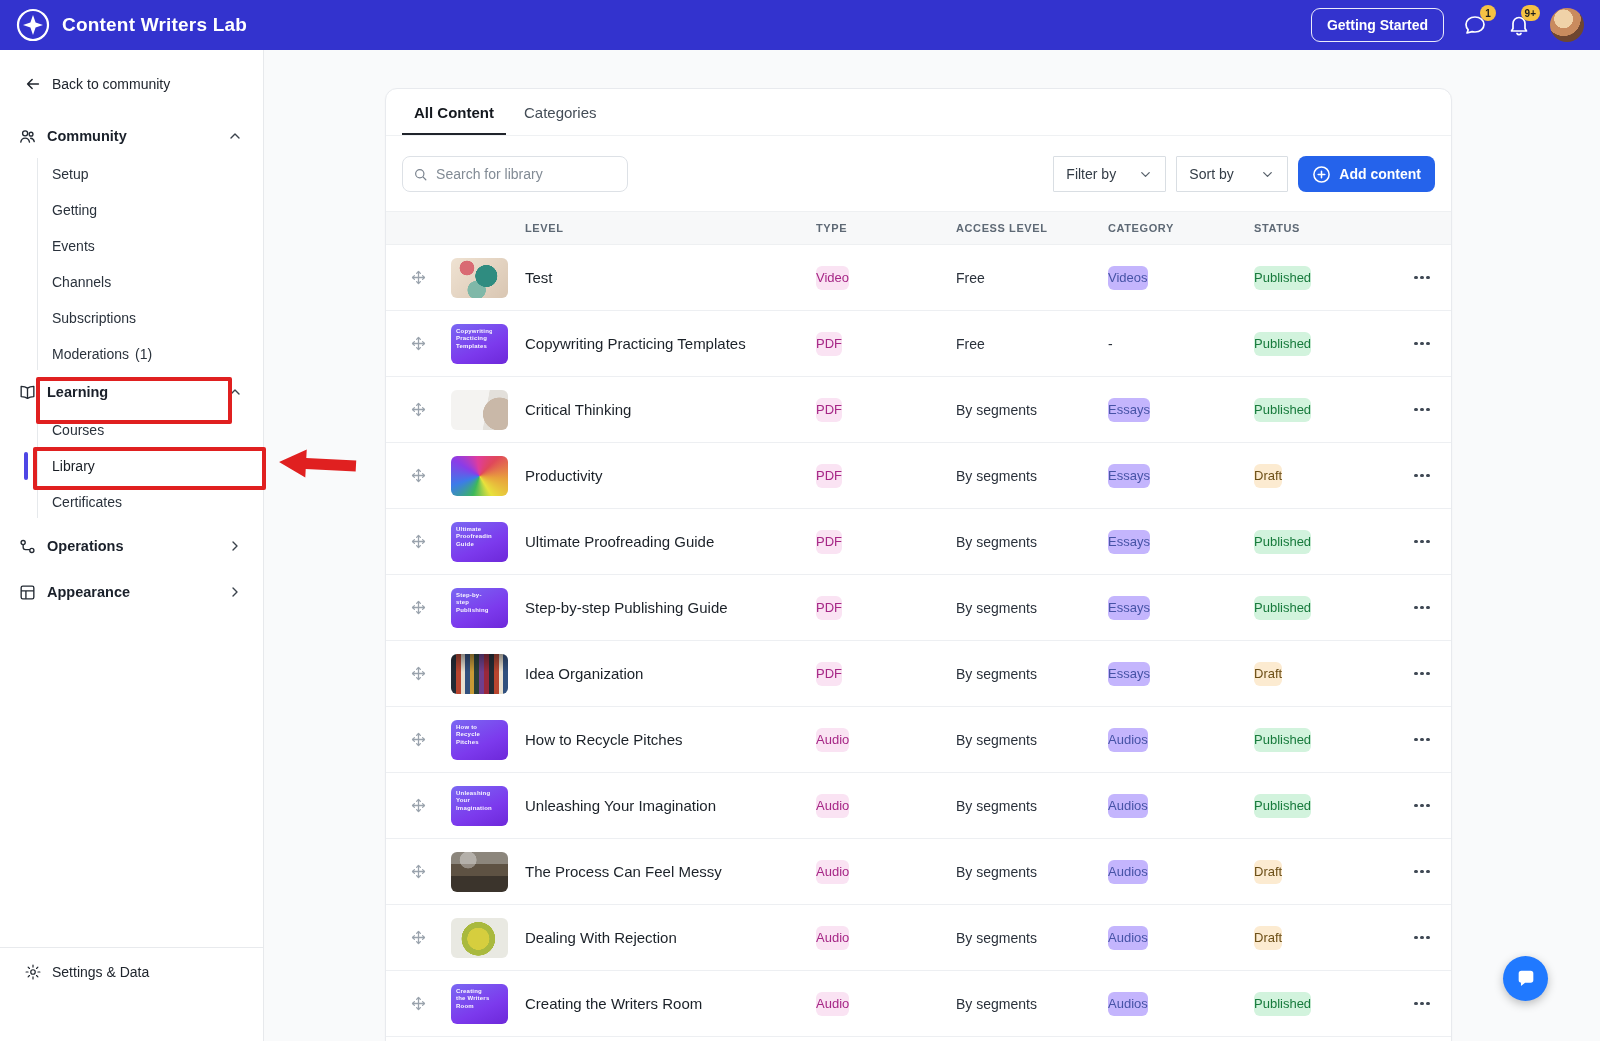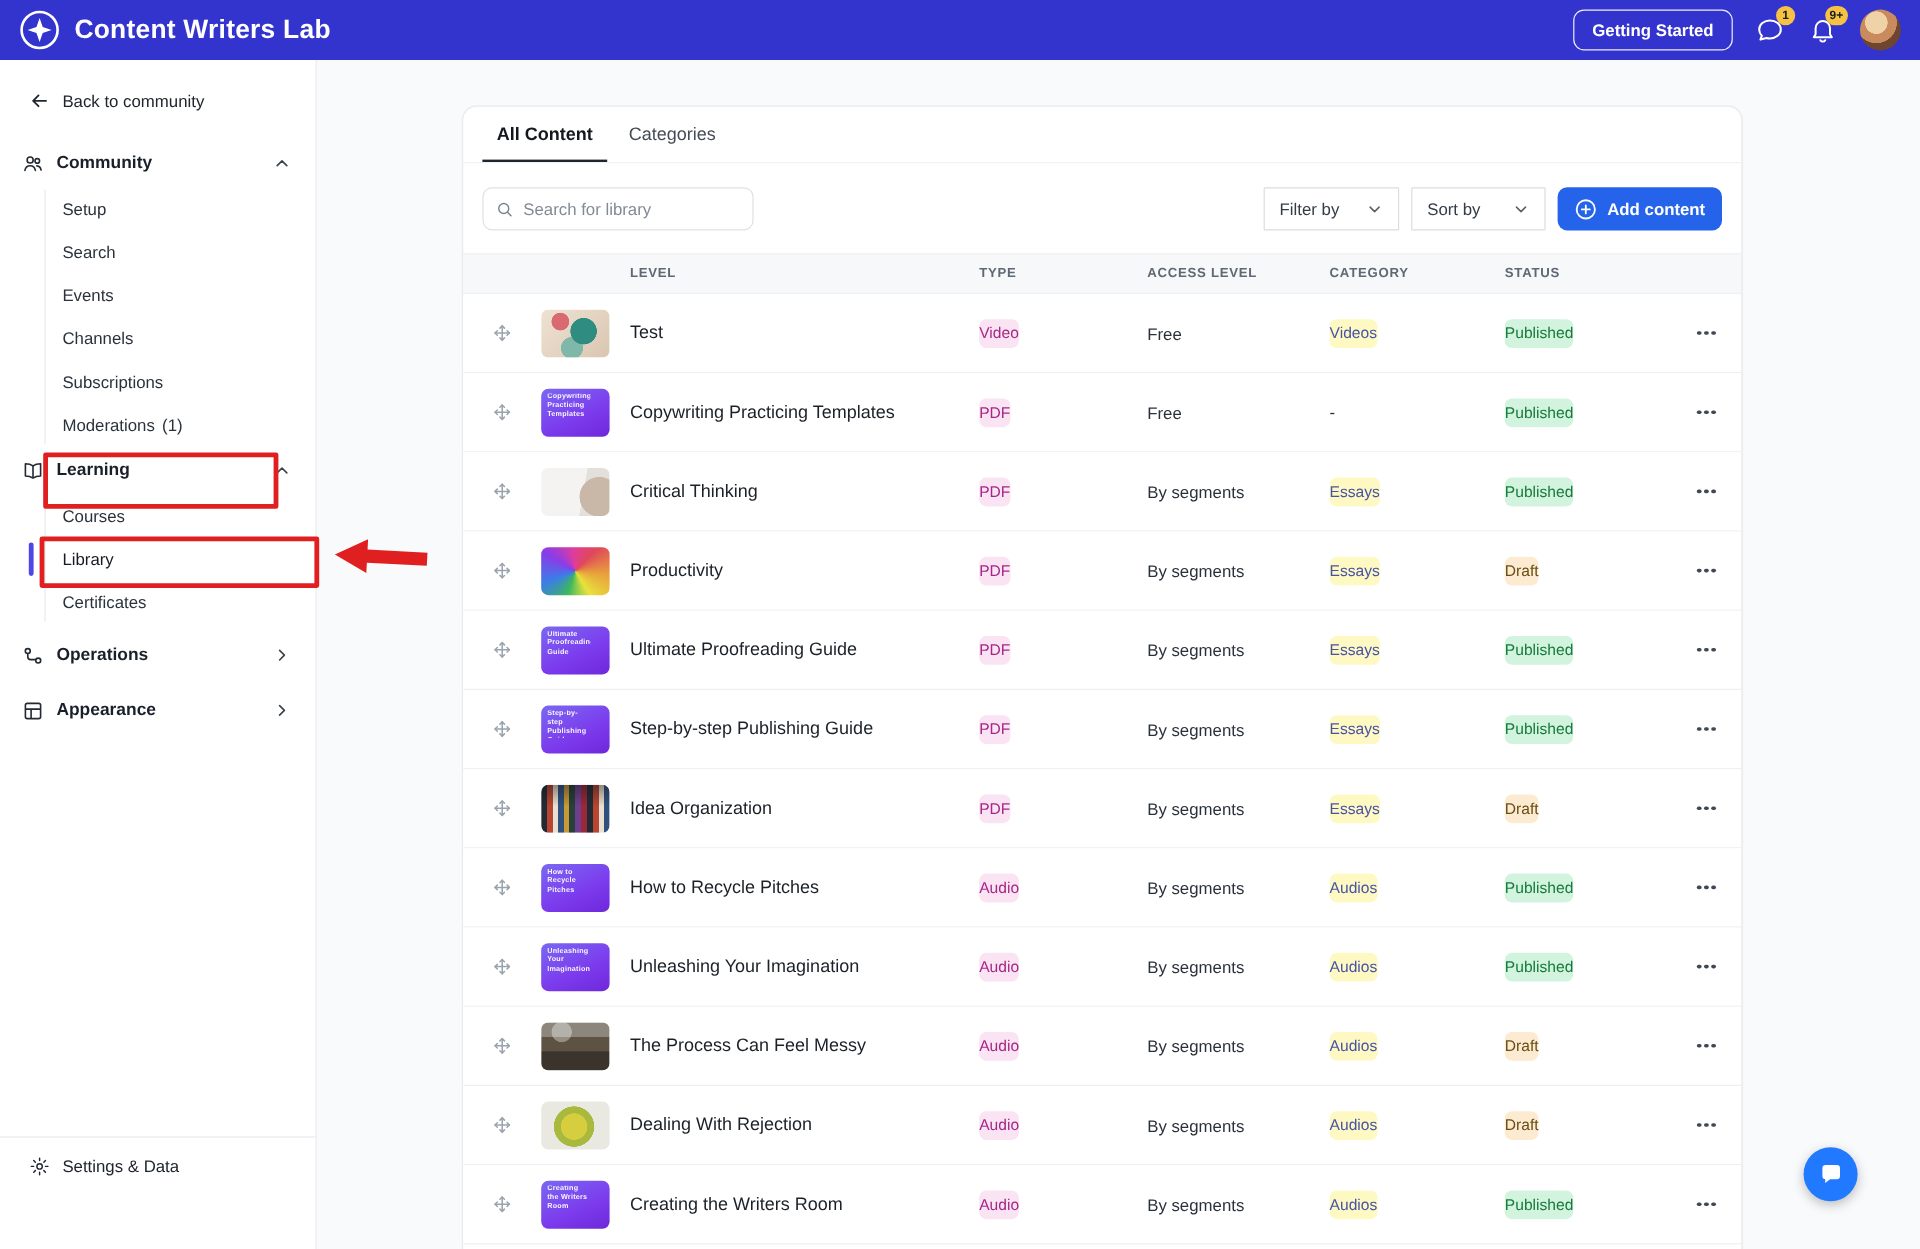--- a/index.html
+++ b/index.html
@@ -5,21 +5,21 @@
   *{box-sizing:border-box;margin:0;padding:0;}
   html,body{width:1600px;height:1041px;overflow:hidden;background:#fff;
     font-family:"Liberation Sans","DejaVu Sans",sans-serif;color:#1b2128;}
   button{font-family:inherit;background:none;border:none;cursor:pointer;}
   ul{list-style:none;}
   svg{display:block;}
 
   
   .topbar{height:50px;background:#3333CE;display:flex;align-items:center;padding:0 16px;gap:10px;position:relative;z-index:10;}
   .brand-logo{width:34px;height:34px;flex:0 0 auto;cursor:pointer;}
-  .brand-title{color:#fff;font-size:22px;font-weight:700;letter-spacing:.2px;margin-left:2px;}
+  .brand-title{color:#fff;font-size:19px;font-weight:700;letter-spacing:.2px;margin-left:2px;}
   .topbar-right{margin-left:auto;display:flex;align-items:center;gap:18px;}
   .btn-getting-started{border:1.5px solid rgba(255,255,255,.9);color:#fff;font-size:14px;font-weight:600;
     height:34px;padding:0 15px;border-radius:9px;display:flex;align-items:center;}
   .icon-btn{position:relative;width:26px;height:26px;display:flex;align-items:center;justify-content:center;}
   .yellow-badge{position:absolute;top:-7px;right:-8px;background:#F6C244;color:#1d1d1d;font-size:10px;font-weight:700;
     min-width:16px;height:16px;border-radius:9px;display:flex;align-items:center;justify-content:center;padding:0 4px;}
   .avatar{width:34px;height:34px;border-radius:50%;cursor:pointer;
     background:radial-gradient(circle at 40% 32%,#F0D2A8 0 30%,#C98B5E 31% 55%,#6E4630 56% 100%);}
 
   
@@ -68,21 +68,21 @@
   .th{font-size:11px;font-weight:700;letter-spacing:.6px;color:#5e6975;padding-left:17px;}
   .trow{height:66px;border-bottom:1px solid #EDEFF2;background:#fff;}
   .cell-pad{padding-left:17px;}
   .cell-handle{display:flex;justify-content:center;}
   .drag{color:#9aa3ad;cursor:grab;}
   .cell-name{padding-left:17px;font-size:15px;color:#1b2128;}
   .cell-plain{font-size:14px;color:#2a313b;}
   .plain-dash{font-size:14px;color:#2a313b;}
   .badge{display:inline-block;font-size:13px;line-height:1;padding:5px 0 6px;border-radius:6px;}
   .badge-type{background:#FAE3F3;color:#A62786;}
-  .badge-category{background:#fef9c3;color:#4653A6;}
+  .badge-category{background:#c4b5fd;color:#4653A6;}
   .badge-published{background:#D2F3DD;color:#177A3C;}
   .badge-draft{background:#FCEBD1;color:#6B4E16;}
   .cell-menu{display:flex;justify-content:center;}
   .menu-btn{display:flex;gap:2.5px;align-items:center;padding:6px;}
   .dot{width:3.5px;height:3.5px;border-radius:50%;background:#3f4854;}
 
   
   .thumb{width:57px;height:40px;border-radius:6px;overflow:hidden;position:relative;background:#ddd;}
   .thumb-cap{position:absolute;top:4px;left:5px;width:36px;max-height:23px;overflow:hidden;font-size:6px;line-height:7.5px;
     font-weight:700;color:#fff;letter-spacing:.2px;opacity:.95;}
@@ -168,21 +168,21 @@
           </span>
           <svg viewBox="0 0 20 20" width="16" height="16" fill="none" stroke="#3a424c" stroke-width="1.7" stroke-linecap="round" stroke-linejoin="round">
               <path d="M5 12.5l5-5 5 5"></path>
             </svg>
         </div>
         <ul class="sub-list">
           <li class="sub-item">
               <span>Setup</span>
             </li>
           <li class="sub-item">
-              <span>Search</span>
+              <span>Getting</span>
             </li>
           <li class="sub-item">
               <span>Events</span>
             </li>
           <li class="sub-item">
               <span>Channels</span>
             </li>
           <li class="sub-item">
               <span>Subscriptions</span>
             </li>

